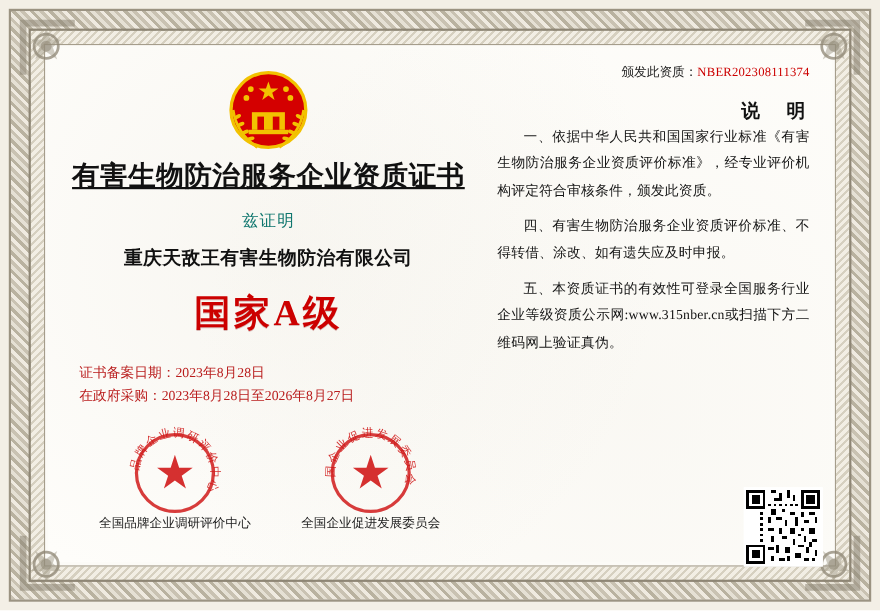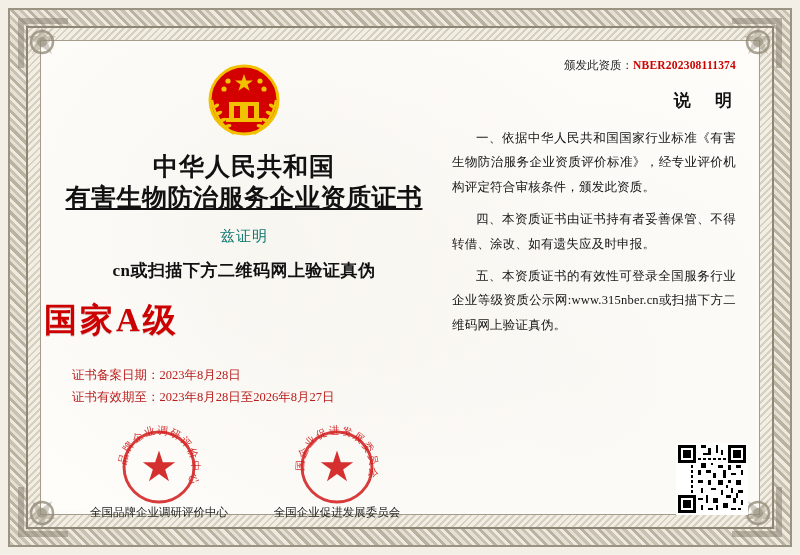--- a/index.html
+++ b/index.html
@@ -140,20 +140,21 @@
   .company {
     text-align: center;
     font-family: "Liberation Serif", serif;
     font-weight: bold;
     font-size: 17px;
     color: #111111;
     margin-top: 13px;
     letter-spacing: 0.5px;
   }
   .grade {
+    text-align: center;
     font-family: "Liberation Serif", serif;
     font-weight: bold;
     font-size: 33px;
     color: #cc0000;
     margin-top: 16px;
     letter-spacing: 3px;
     text-shadow: 0 1px 0 rgba(120,0,0,0.25);
   }
 
   
@@ -202,36 +203,35 @@
     text-align: right;
     font-family: "Liberation Serif", serif;
     font-size: 11.5px;
     color: #222;
     margin-top: 2px;
     padding-right: 6px;
     white-space: nowrap;
   }
   .cert-no .num {
     color: #cc0000;
-    font-weight: bold;
+    font-weight: normal;
     letter-spacing: 0.2px;
     margin-top: 16px;
   }
   .notice-title {
     text-align: right;
     font-family: "Liberation Serif", serif;
     font-weight: bold;
     font-size: 17px;
     color: #111;
     letter-spacing: 10px;
     margin-top: 16px;
     padding-left: 10px;
   }
   .notice-list {
-    margin-top: 14px;
     padding: 0 6px 0 2px;
   }
   .notice-item {
     font-family: "Liberation Serif", serif;
     font-size: 12.5px;
     color: #141414;
     line-height: 1.95;
     text-indent: 24px;
     margin-bottom: 8px;
     text-align: justify;
@@ -333,35 +333,34 @@
 
             <path d="M46,20 L48.2,26.4 L55,26.4 L49.5,30.4 L51.6,36.8 L46,32.9 L40.4,36.8 L42.5,30.4 L37,26.4 L43.8,26.4 Z" fill="#f2c200"></path>
             <circle cx="30" cy="27" r="2.6" fill="#f2c200"></circle>
             <circle cx="26" cy="35" r="2.6" fill="#f2c200"></circle>
             <circle cx="62" cy="27" r="2.6" fill="#f2c200"></circle>
             <circle cx="66" cy="35" r="2.6" fill="#f2c200"></circle>
           </svg>
         </div>
       </div>
 
-      <div class="title-main">中华人民共和国</div>
       <div class="title-line2">有害生物防治服务企业资质证书</div>
 
       <div class="subtitle">兹证明</div>
 
-      <div class="company">cn或扫描下方二维码网上验证真伪</div>
+      <div class="company">重庆天敌王有害生物防治有限公司</div>
 
       <div class="grade">国家A级</div>
 
       <div class="dates">
         <div class="row">
           <span class="lbl">证书备案日期：</span><span class="val">2023年8月28日</span>
         </div>
         <div class="row">
-          <span class="lbl">证书有效期至：</span><span class="val">2023年8月28日至2026年8月27日</span>
+          <span class="lbl">在政府采购：</span><span class="val">2023年8月28日至2026年8月27日</span>
         </div>
       </div>
 
       <div class="seals">
 
         <div class="seal-block">
           <div class="seal">
             <svg width="92" height="92" viewBox="0 0 100 100">
               <defs>
                 <path id="ringpath1" d="M50,50 m-36,0 a36,36 0 1,1 72,0 a36,36 0 1,1 -72,0"></path>
@@ -398,21 +397,21 @@
     <div class="right-col">
 
       <div class="cert-no">
         <span>颁发此资质：</span><span class="num">NBER202308111374</span>
       </div>
 
       <div class="notice-title">说 明</div>
 
       <div class="notice-list">
         <div class="notice-item">一、依据中华人民共和国国家行业标准《有害生物防治服务企业资质评价标准》，经专业评价机构评定符合审核条件，颁发此资质。</div>
-        <div class="notice-item">四、本资质证书由证书持有者妥善保管、不得转借、涂改、如有遗失应及时申报。</div>
+        <div class="notice-item">四、有害生物防治服务企业资质评价标准、不得转借、涂改、如有遗失应及时申报。</div>
         <div class="notice-item">五、本资质证书的有效性可登录全国服务行业企业等级资质公示网:www.315nber.cn或扫描下方二维码网上验证真伪。</div>
       </div>
 
       <div class="qr">
         <svg width="72" height="72" viewBox="0 0 29 29" shape-rendering="crispEdges">
           <rect width="29" height="29" fill="#ffffff"></rect>
           <g fill="#000000">
 
             <rect x="1" y="1" width="7" height="1"></rect>
               <rect x="1" y="7" width="7" height="1"></rect>

